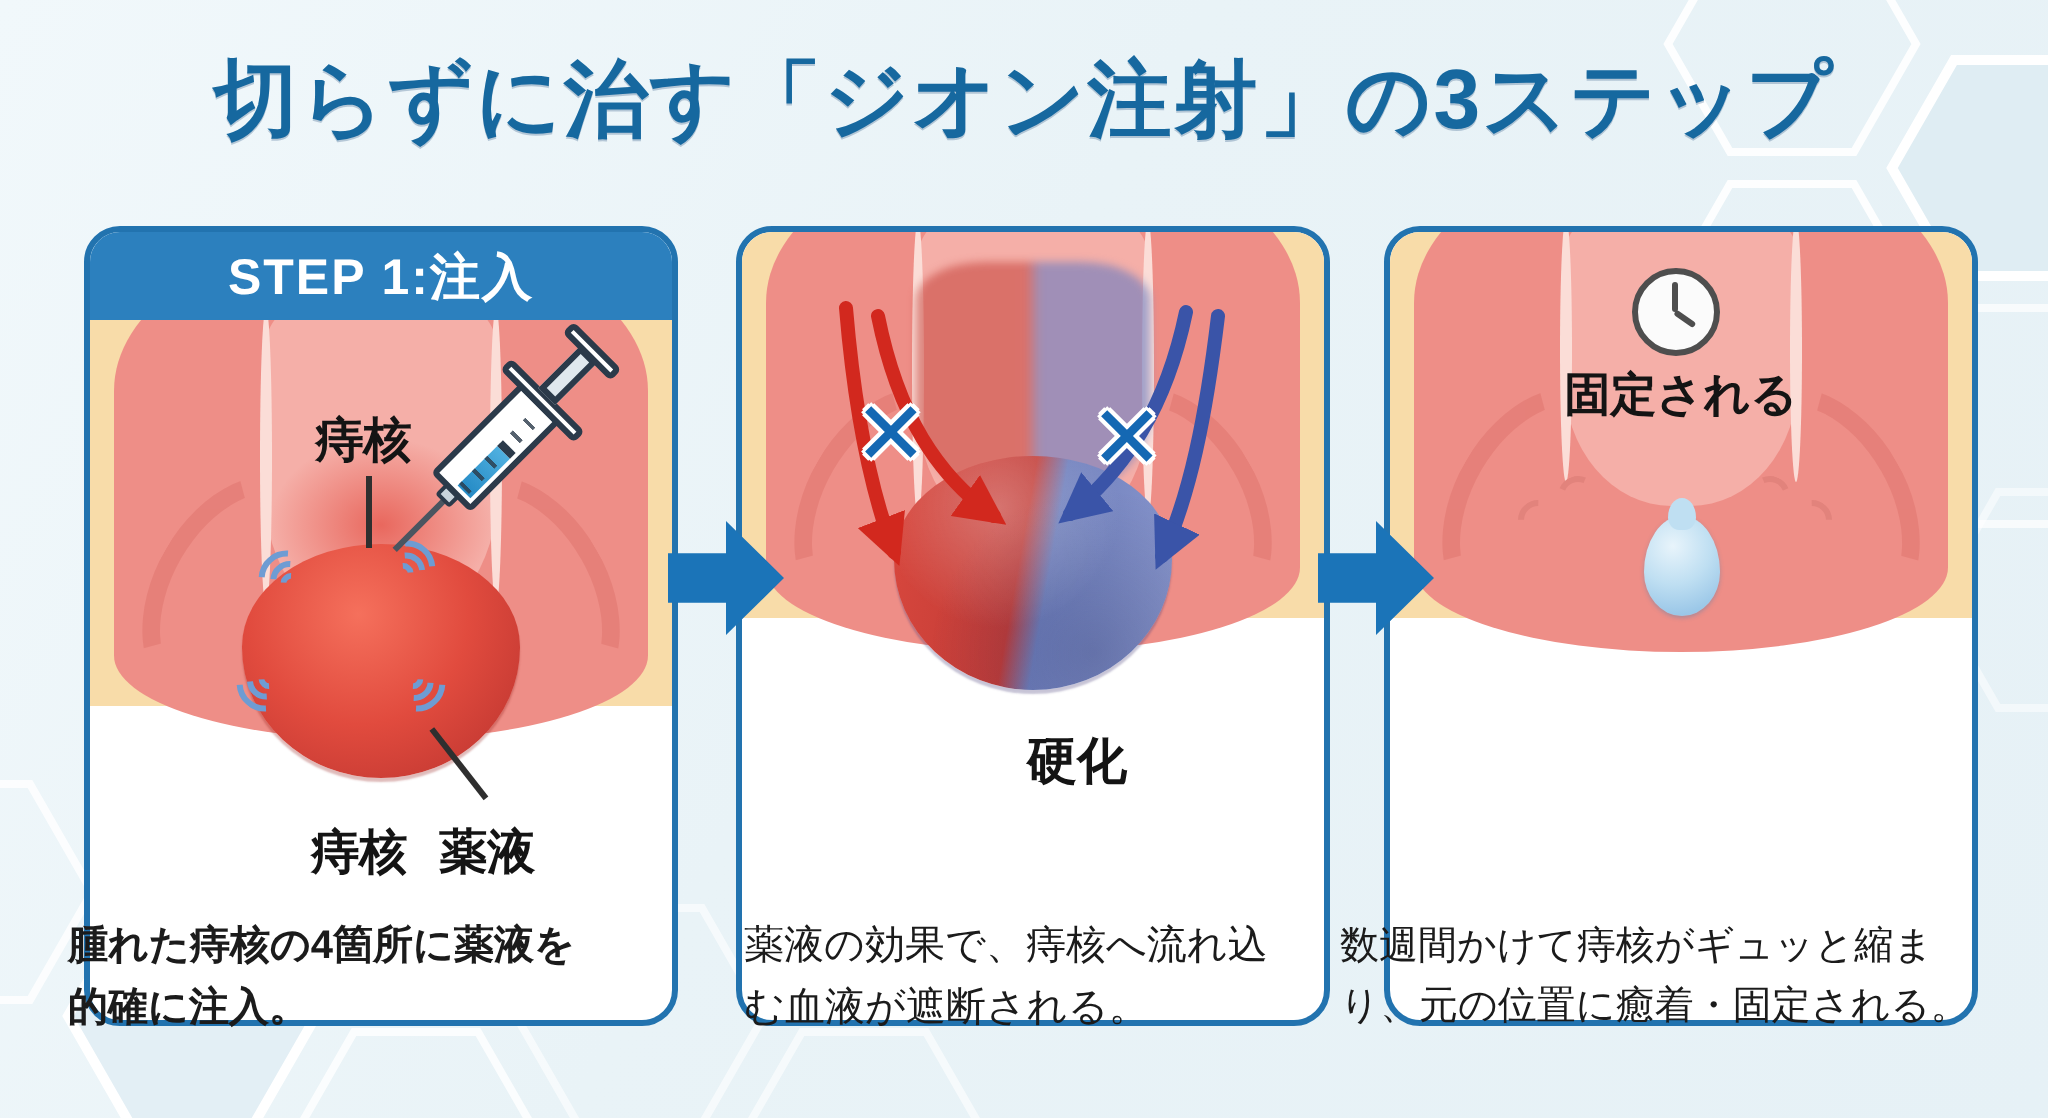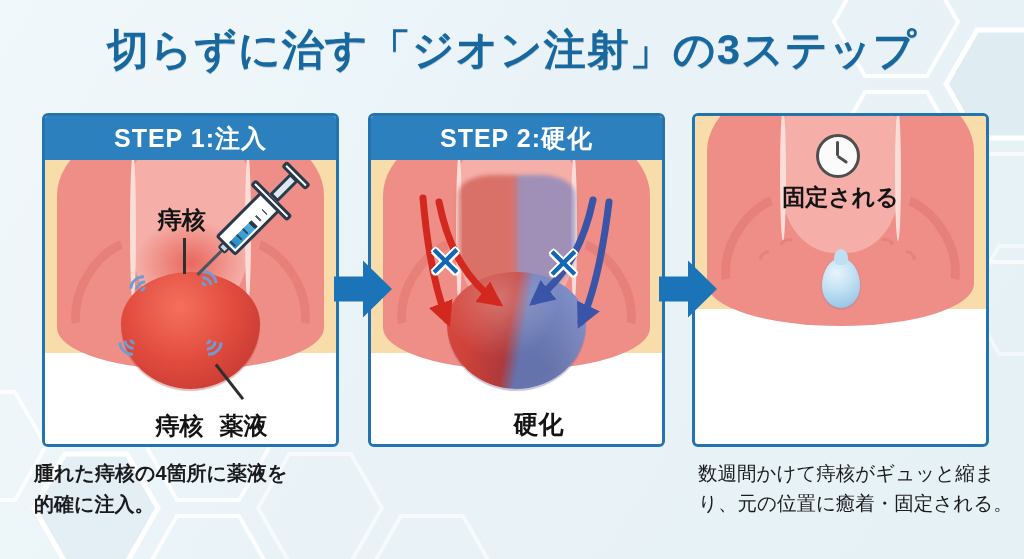--- a/index.html
+++ b/index.html
@@ -3,21 +3,21 @@
 <meta charset="utf-8">
 <style>
   *{margin:0;padding:0;box-sizing:border-box;}
   html,body{width:1024px;height:559px;}
   body{font-family:"Liberation Sans","DejaVu Sans",sans-serif;overflow:hidden;}
   .canvas{position:relative;width:1024px;height:559px;background:linear-gradient(120deg,#F1F8FB 0%,#E9F3F7 45%,#E6F1F6 100%);overflow:hidden;}
   .hexes{position:absolute;inset:0;z-index:0;}
 
   .title{position:absolute;top:22px;left:0;width:100%;text-align:center;font-size:42px;font-weight:800;color:#16689F;letter-spacing:1px;z-index:2;text-shadow:0 1px 0 rgba(10,60,110,.25);}
 
-  .panel{position:absolute;top:113px;width:297px;height:334px;background:#fff;border:3px solid #2273AF;border-radius:6px;overflow:hidden;z-index:2;}
+  .panel{position:absolute;top:113px;width:297px;height:400px;background:#fff;border:3px solid #2273AF;border-radius:18px;overflow:hidden;z-index:2;}
   .p1{left:42px;} .p2{left:368px;} .p3{left:692px;}
   .step-header{height:44px;background:#2C80BE;display:flex;align-items:center;justify-content:center;color:#fff;font-weight:bold;font-size:25px;letter-spacing:1px;}
 
   .illu{position:relative;height:244px;background:linear-gradient(180deg,#F8DCA9 0%,#F8DCA9 79%,#FFFFFF 79%,#FFFFFF 100%);overflow:hidden;}
   .label-row{position:relative;height:43px;background:#fff;}
 
   .mass{position:absolute;left:4%;right:4%;top:-16%;height:102%;background:#EE8E87;border-radius:42% 42% 50% 50% / 30% 30% 17% 17%;}
   .wall{position:absolute;width:30%;height:52%;top:30%;border:9px solid transparent;border-radius:50%;opacity:.55;}
   .wall.wl{left:11%;border-left-color:#E0766F;transform:rotate(30deg);}
   .wall.wr{right:11%;border-right-color:#E0766F;transform:rotate(-30deg);}
@@ -81,21 +81,21 @@
   .r2{left:62%;top:50%;transform:rotate(22deg);}
   .r3{left:22%;top:55%;transform:rotate(-44deg);}
   .r4{left:69%;top:55%;transform:rotate(44deg);}
 
   .flow-arrow{position:absolute;top:258px;width:58px;height:62px;background:#1B74B8;clip-path:polygon(0 30%,50% 30%,50% 4%,100% 50%,50% 96%,50% 70%,0 70%);z-index:3;}
   .a1{left:334px;} .a2{left:659px;}
 
   .caption{position:absolute;top:458px;font-size:20px;line-height:1.55;color:#1B1B1B;font-weight:500;z-index:2;}
   .c1{left:34px;width:258px;font-weight:bold;}
   .c2{left:372px;width:270px;}
-  .c3{left:698px;width:326px;font-size:19.5px;}
+  .c3{left:670px;width:326px;font-size:19.5px;}
 </style>
 </head>
 <body>
 
 <div class="canvas">
 
   <svg class="hexes" viewBox="0 0 1024 559" xmlns="http://www.w3.org/2000/svg">
     <polygon points="946,84 977,30 1039,30 1070,84 1039,138 977,138" fill="#DFEDF3" stroke="#FFFFFF" stroke-width="5"></polygon>
     <polygon points="834,22 865,-32 927,-32 958,22 927,76 865,76" fill="none" stroke="#FFFFFF" stroke-width="4" opacity="0.9"></polygon>
     <polygon points="834,146 865,92 927,92 958,146 927,200 865,200" fill="none" stroke="#FFFFFF" stroke-width="4" opacity="0.9"></polygon>
@@ -155,21 +155,20 @@
       <div class="ptr-v"></div>
       <div class="ptr-d"></div>
     </div>
     <div class="label-row">
       <span class="lbl lb-left">痔核</span>
       <span class="lbl lb-right">薬液</span>
     </div>
   </div>
 
   <div class="panel p2">
-    <div class="step-header">STEP 2:硬化</div>
     <div class="illu">
       <div class="mass"></div>
       <div class="wall wl"></div>
       <div class="wall wr"></div>
       <div class="canal"></div>
       <div class="canal-split"></div>
       <div class="bulb"></div>
       <svg class="flow-svg" viewBox="0 0 291 244" xmlns="http://www.w3.org/2000/svg">
         <defs>
           <marker id="ah-red" viewBox="0 0 10 10" refX="7" refY="5" markerWidth="3.6" markerHeight="3.6" orient="auto">
@@ -209,15 +208,16 @@
       <div class="ridge r4"></div>
       <div class="droplet"></div>
     </div>
     <div class="label-row"></div>
   </div>
 
   <div class="flow-arrow a1"></div>
   <div class="flow-arrow a2"></div>
 
   <div class="caption c1">腫れた痔核の4箇所に薬液を的確に注入。</div>
+  <div class="caption c2">薬液の効果で、痔核へ流れ込む血液が遮断される。</div>
   <div class="caption c3">数週間かけて痔核がギュッと縮まり、元の位置に癒着・固定される。</div>
 
 </div>
 
 </body></html>

